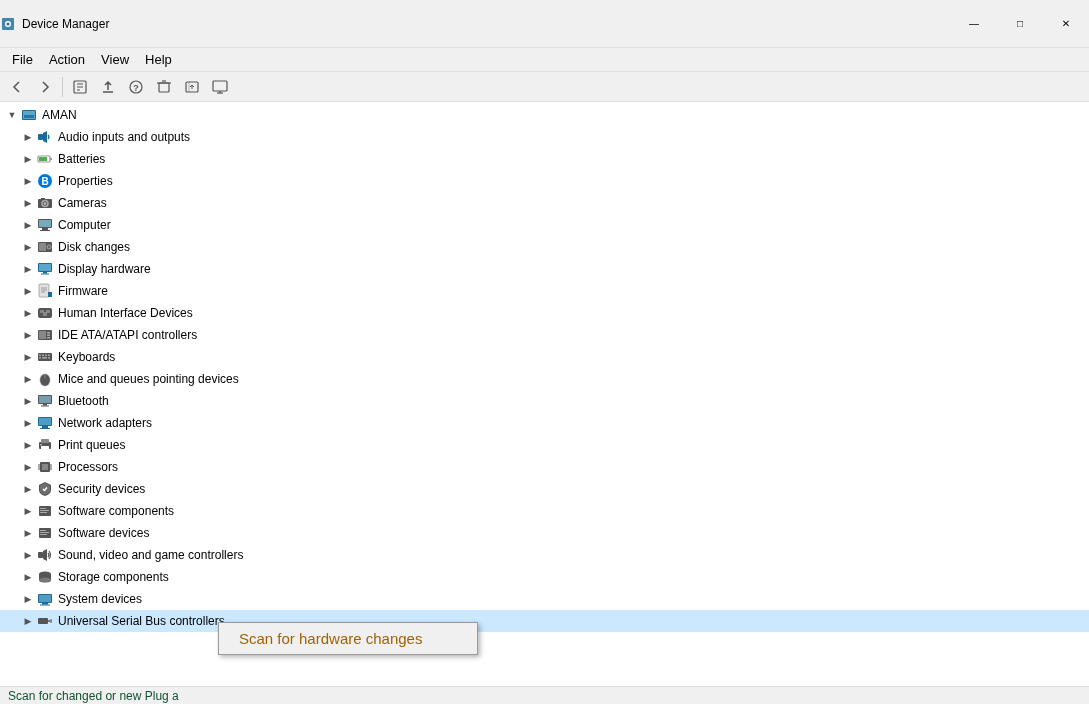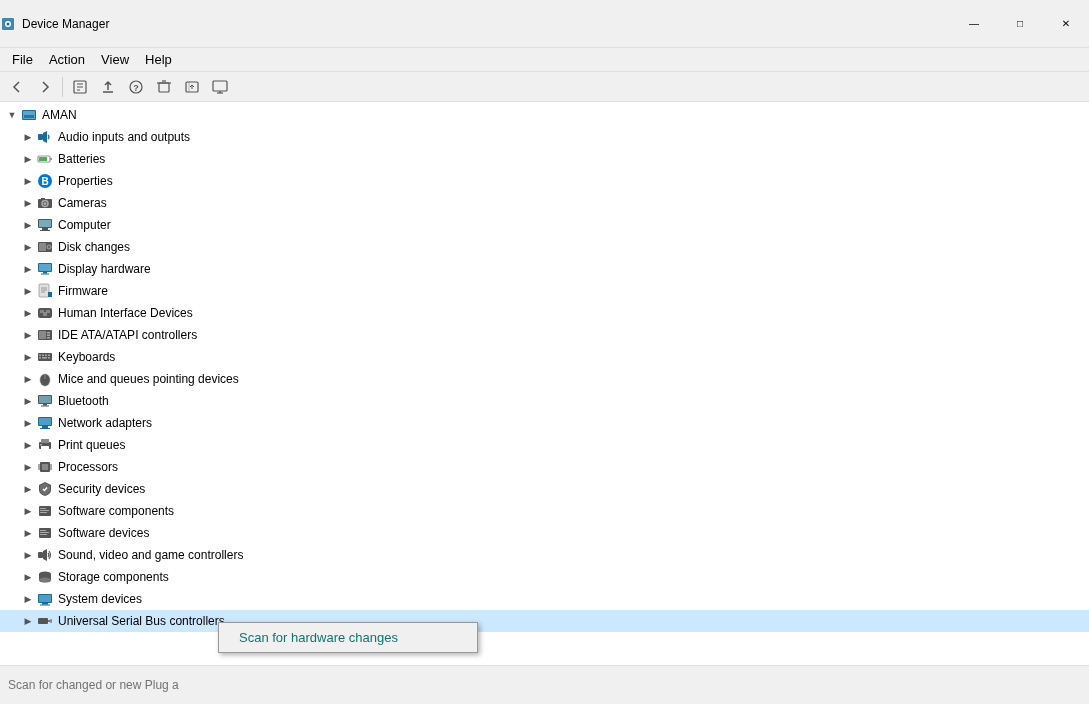--- a/index.html
+++ b/index.html
@@ -144,48 +144,48 @@
       justify-content: center;
       font-size: 14px;
     }
     .tree-label {
       font-size: 12px;
     }
 
     
     .status-bar {
       background: #f0f0f0;
-      height: 39px;
+      height: 18px;
       border-top: 1px solid #dfdfdf;
       display: flex;
       align-items: center;
       padding: 0 8px;
       font-size: 12px;
-      color: #737373;
+      color: #14532d;
       position: absolute;
       bottom: 0;
       left: 0;
       right: 0;
     }
 
     
     .context-menu {
       position: absolute;
       background: #f0f0f0;
       border: 1px solid #999;
       box-shadow: 2px 2px 5px rgba(0,0,0,0.3);
       z-index: 100;
       min-width: 260px;
       padding: 2px 0;
     }
     .context-menu-item {
       padding: 5px 20px;
       cursor: pointer;
-      font-size: 13px;
-      color: #0f766e;
+      font-size: 15px;
+      color: #a16207;
       display: flex;
       align-items: center;
     }
 
     
     svg { display: inline-block; }
 
     .highlight-row { background: #cce8ff; }
   </style>
 </head>

